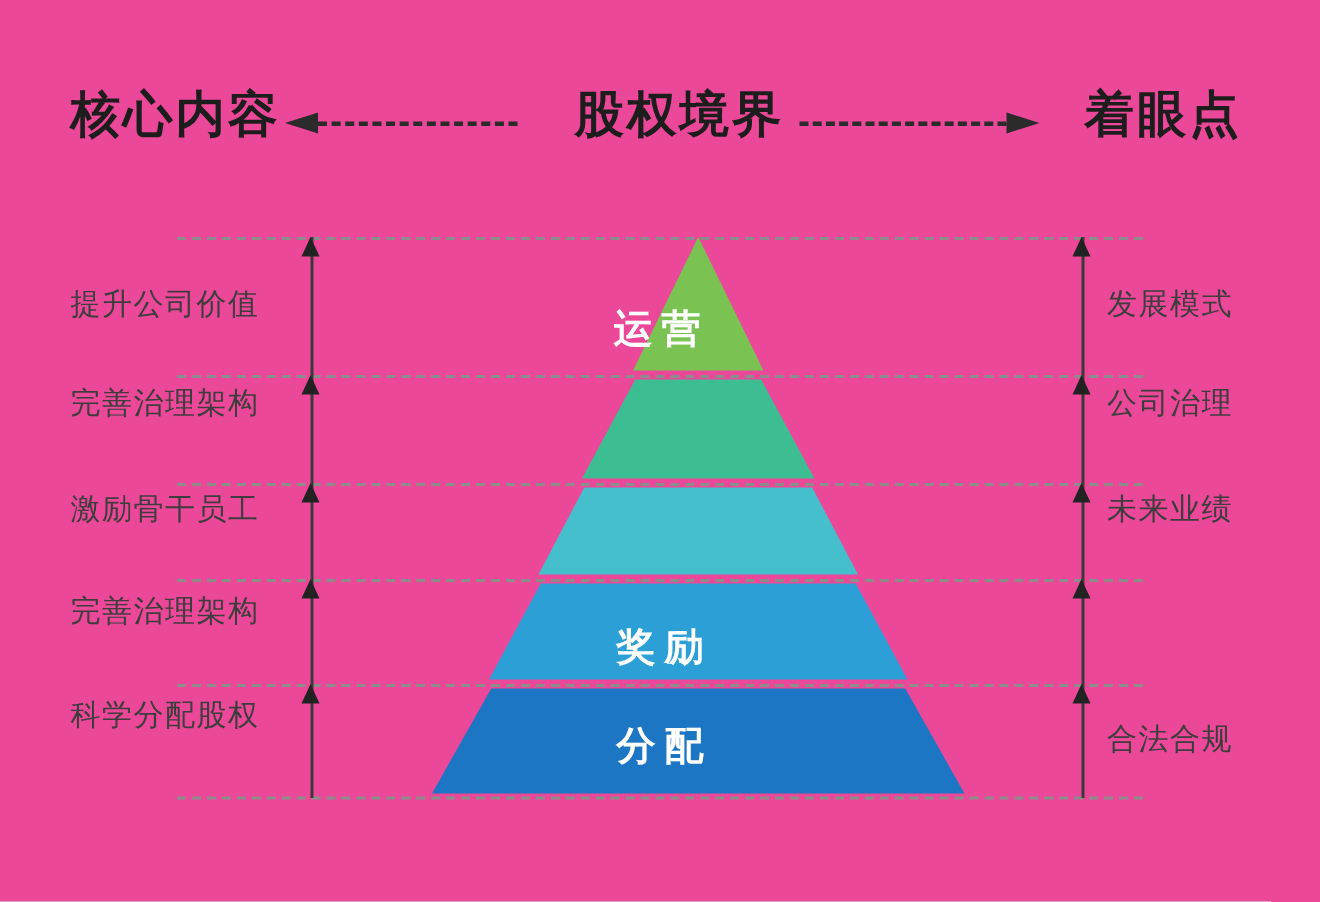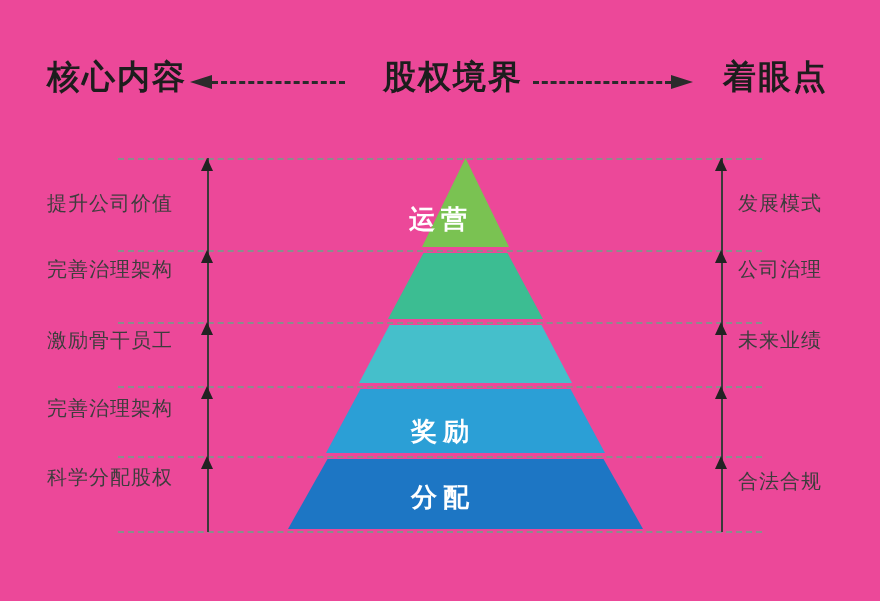--- a/index.html
+++ b/index.html
@@ -176,21 +176,21 @@
 
   <div class="side-label side-left" style="top:190px">提升公司价值</div>
   <div class="side-label side-left" style="top:256px">完善治理架构</div>
   <div class="side-label side-left" style="top:327px">激励骨干员工</div>
   <div class="side-label side-left" style="top:395px">完善治理架构</div>
   <div class="side-label side-left" style="top:464px">科学分配股权</div>
 
   <div class="side-label side-right" style="top:190px">发展模式</div>
   <div class="side-label side-right" style="top:256px">公司治理</div>
   <div class="side-label side-right" style="top:327px">未来业绩</div>
-  <div class="side-label side-right" style="top:468px">合法合规</div>
+  <div class="side-label side-right" style="top:480px">合法合规</div>
 
   <svg id="pyramid" viewBox="0 0 880 601">
     <polygon id="seg1" points="465.5,158 509,247 422,247" fill="#7ac252"></polygon>
     <polygon id="seg2" points="423.5,253 507.5,253 543,319 388,319" fill="#3cbd92"></polygon>
     <polygon id="seg3" points="389.5,325 541.5,325 572,383 359,383" fill="#45bfcb"></polygon>
     <polygon id="seg4" points="360.5,389 570.5,389 605,453 326,453" fill="#2b9fd6"></polygon>
     <polygon id="seg5" points="327.5,459 603.5,459 643,529 288,529" fill="#1d76c4"></polygon>
   </svg>
 
   <div class="tier-label" style="top:202px; left:-2px">运营</div>

